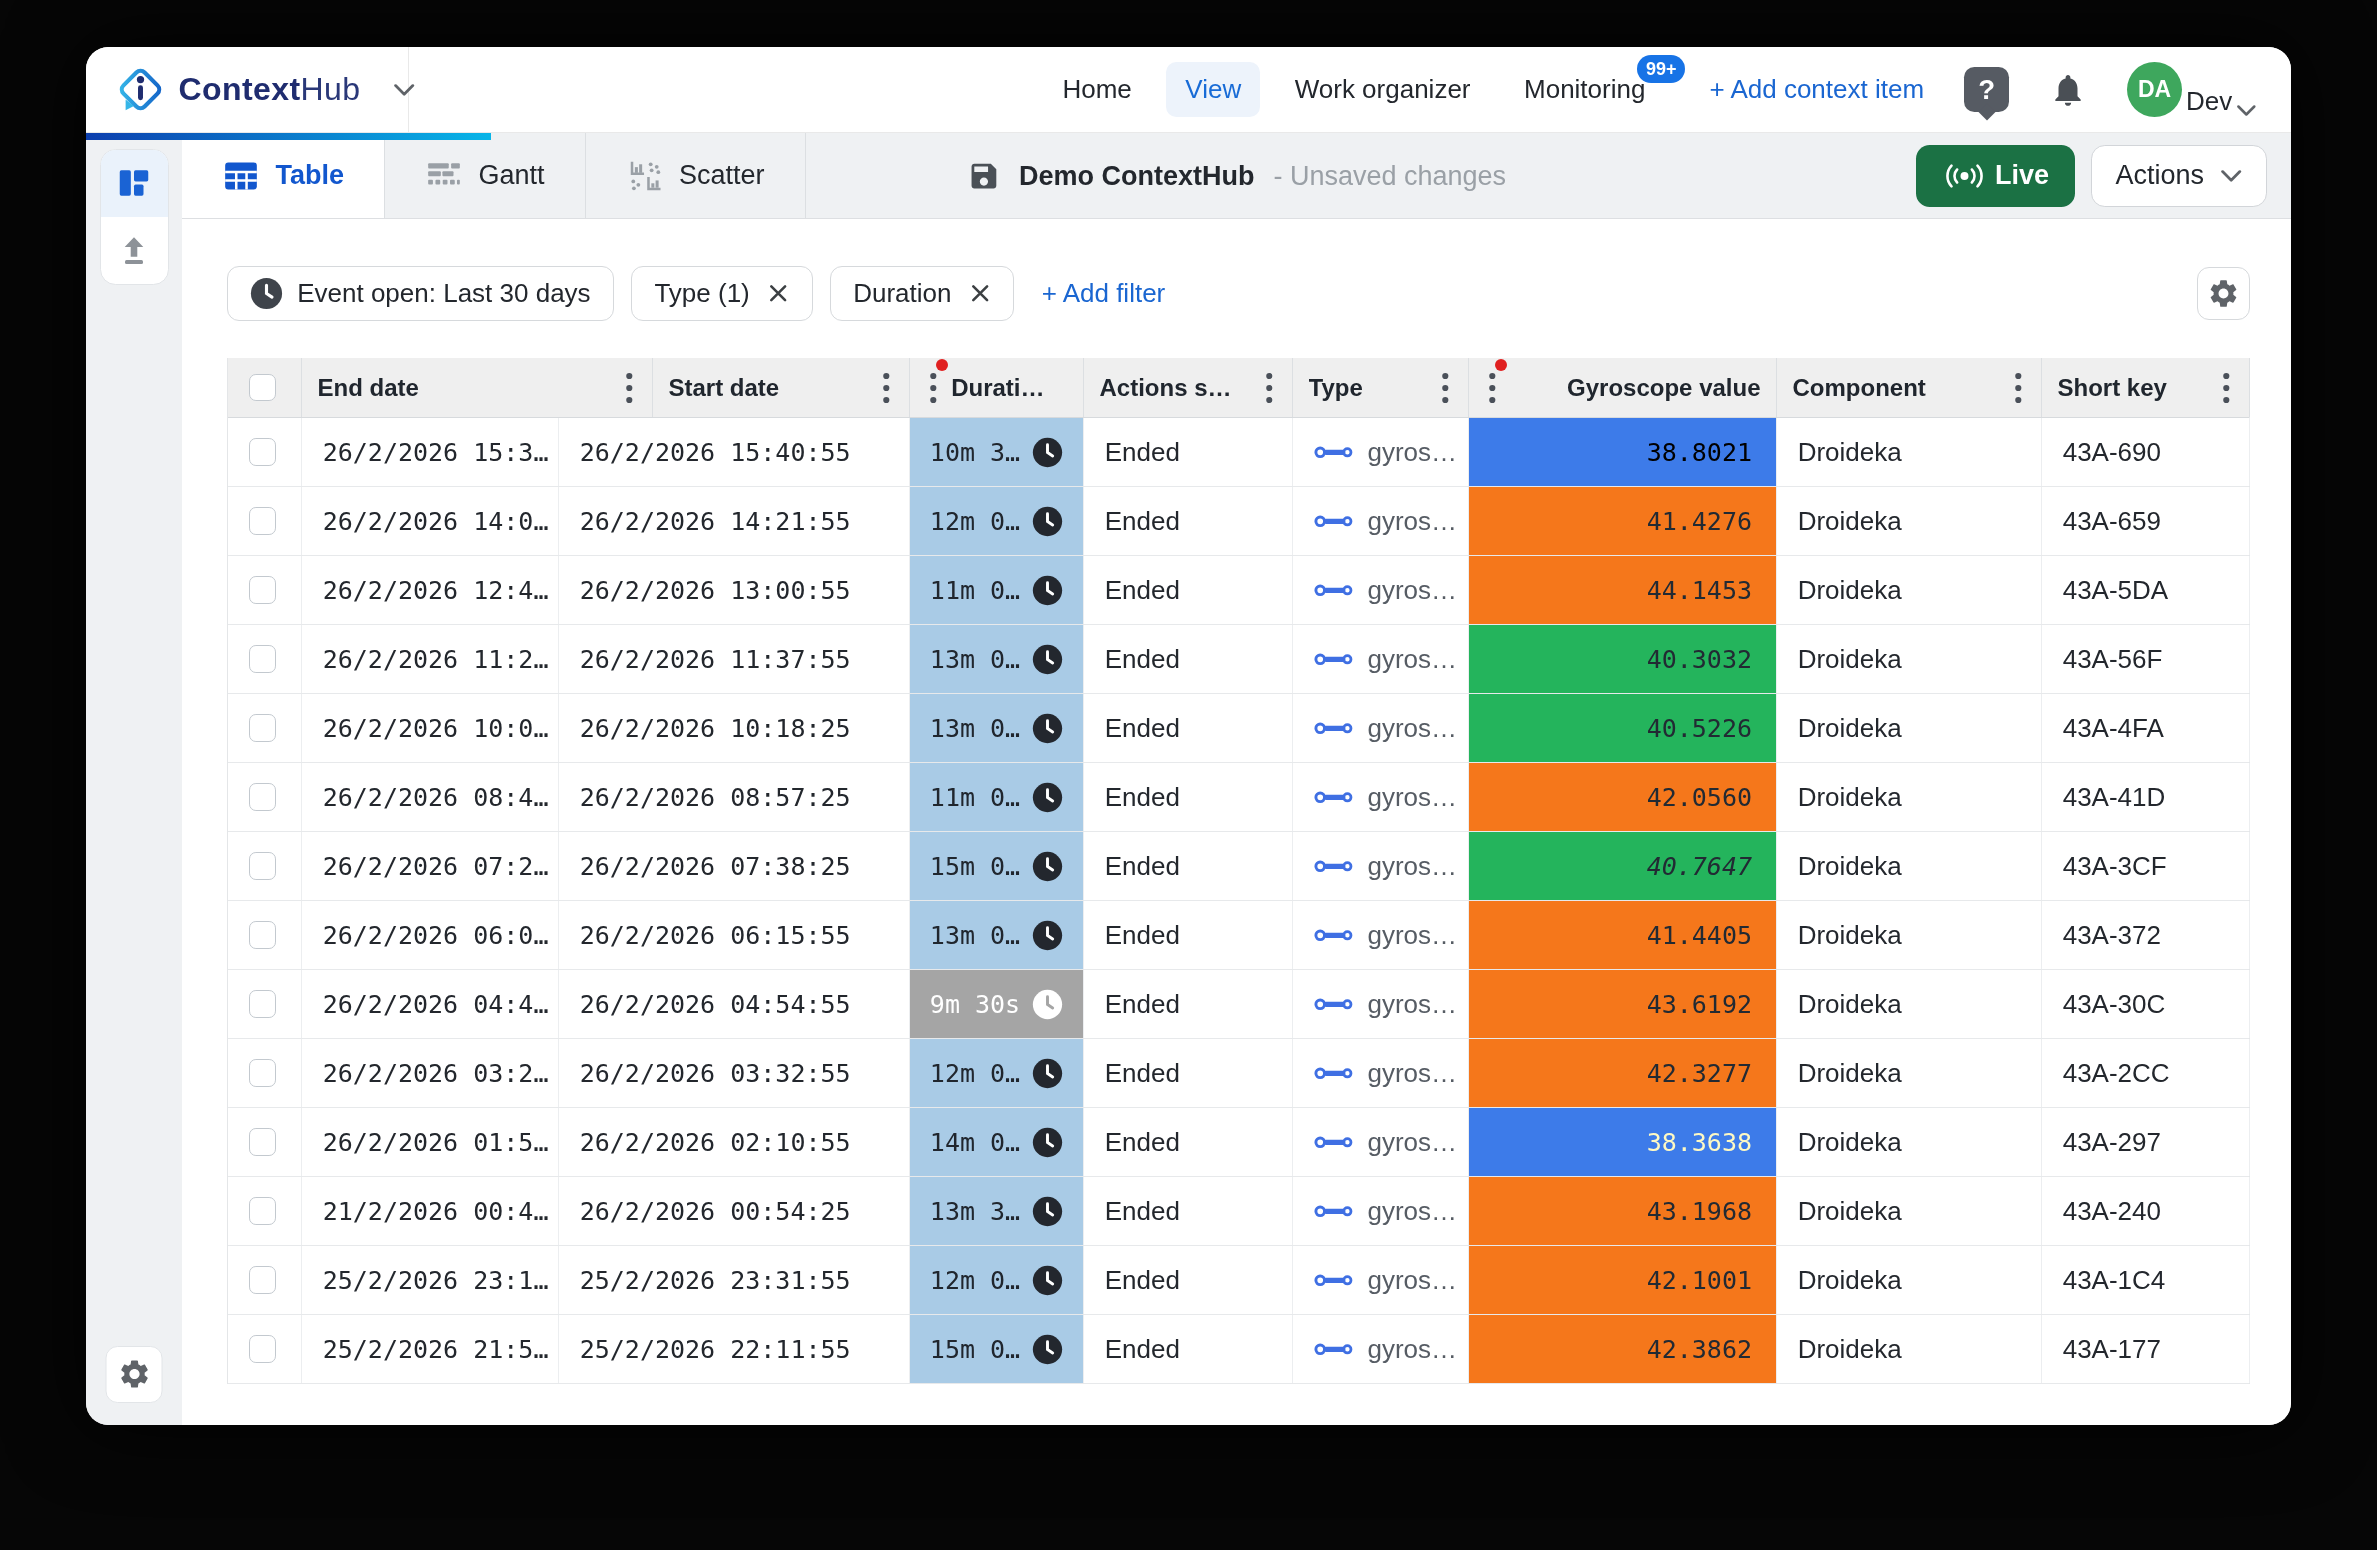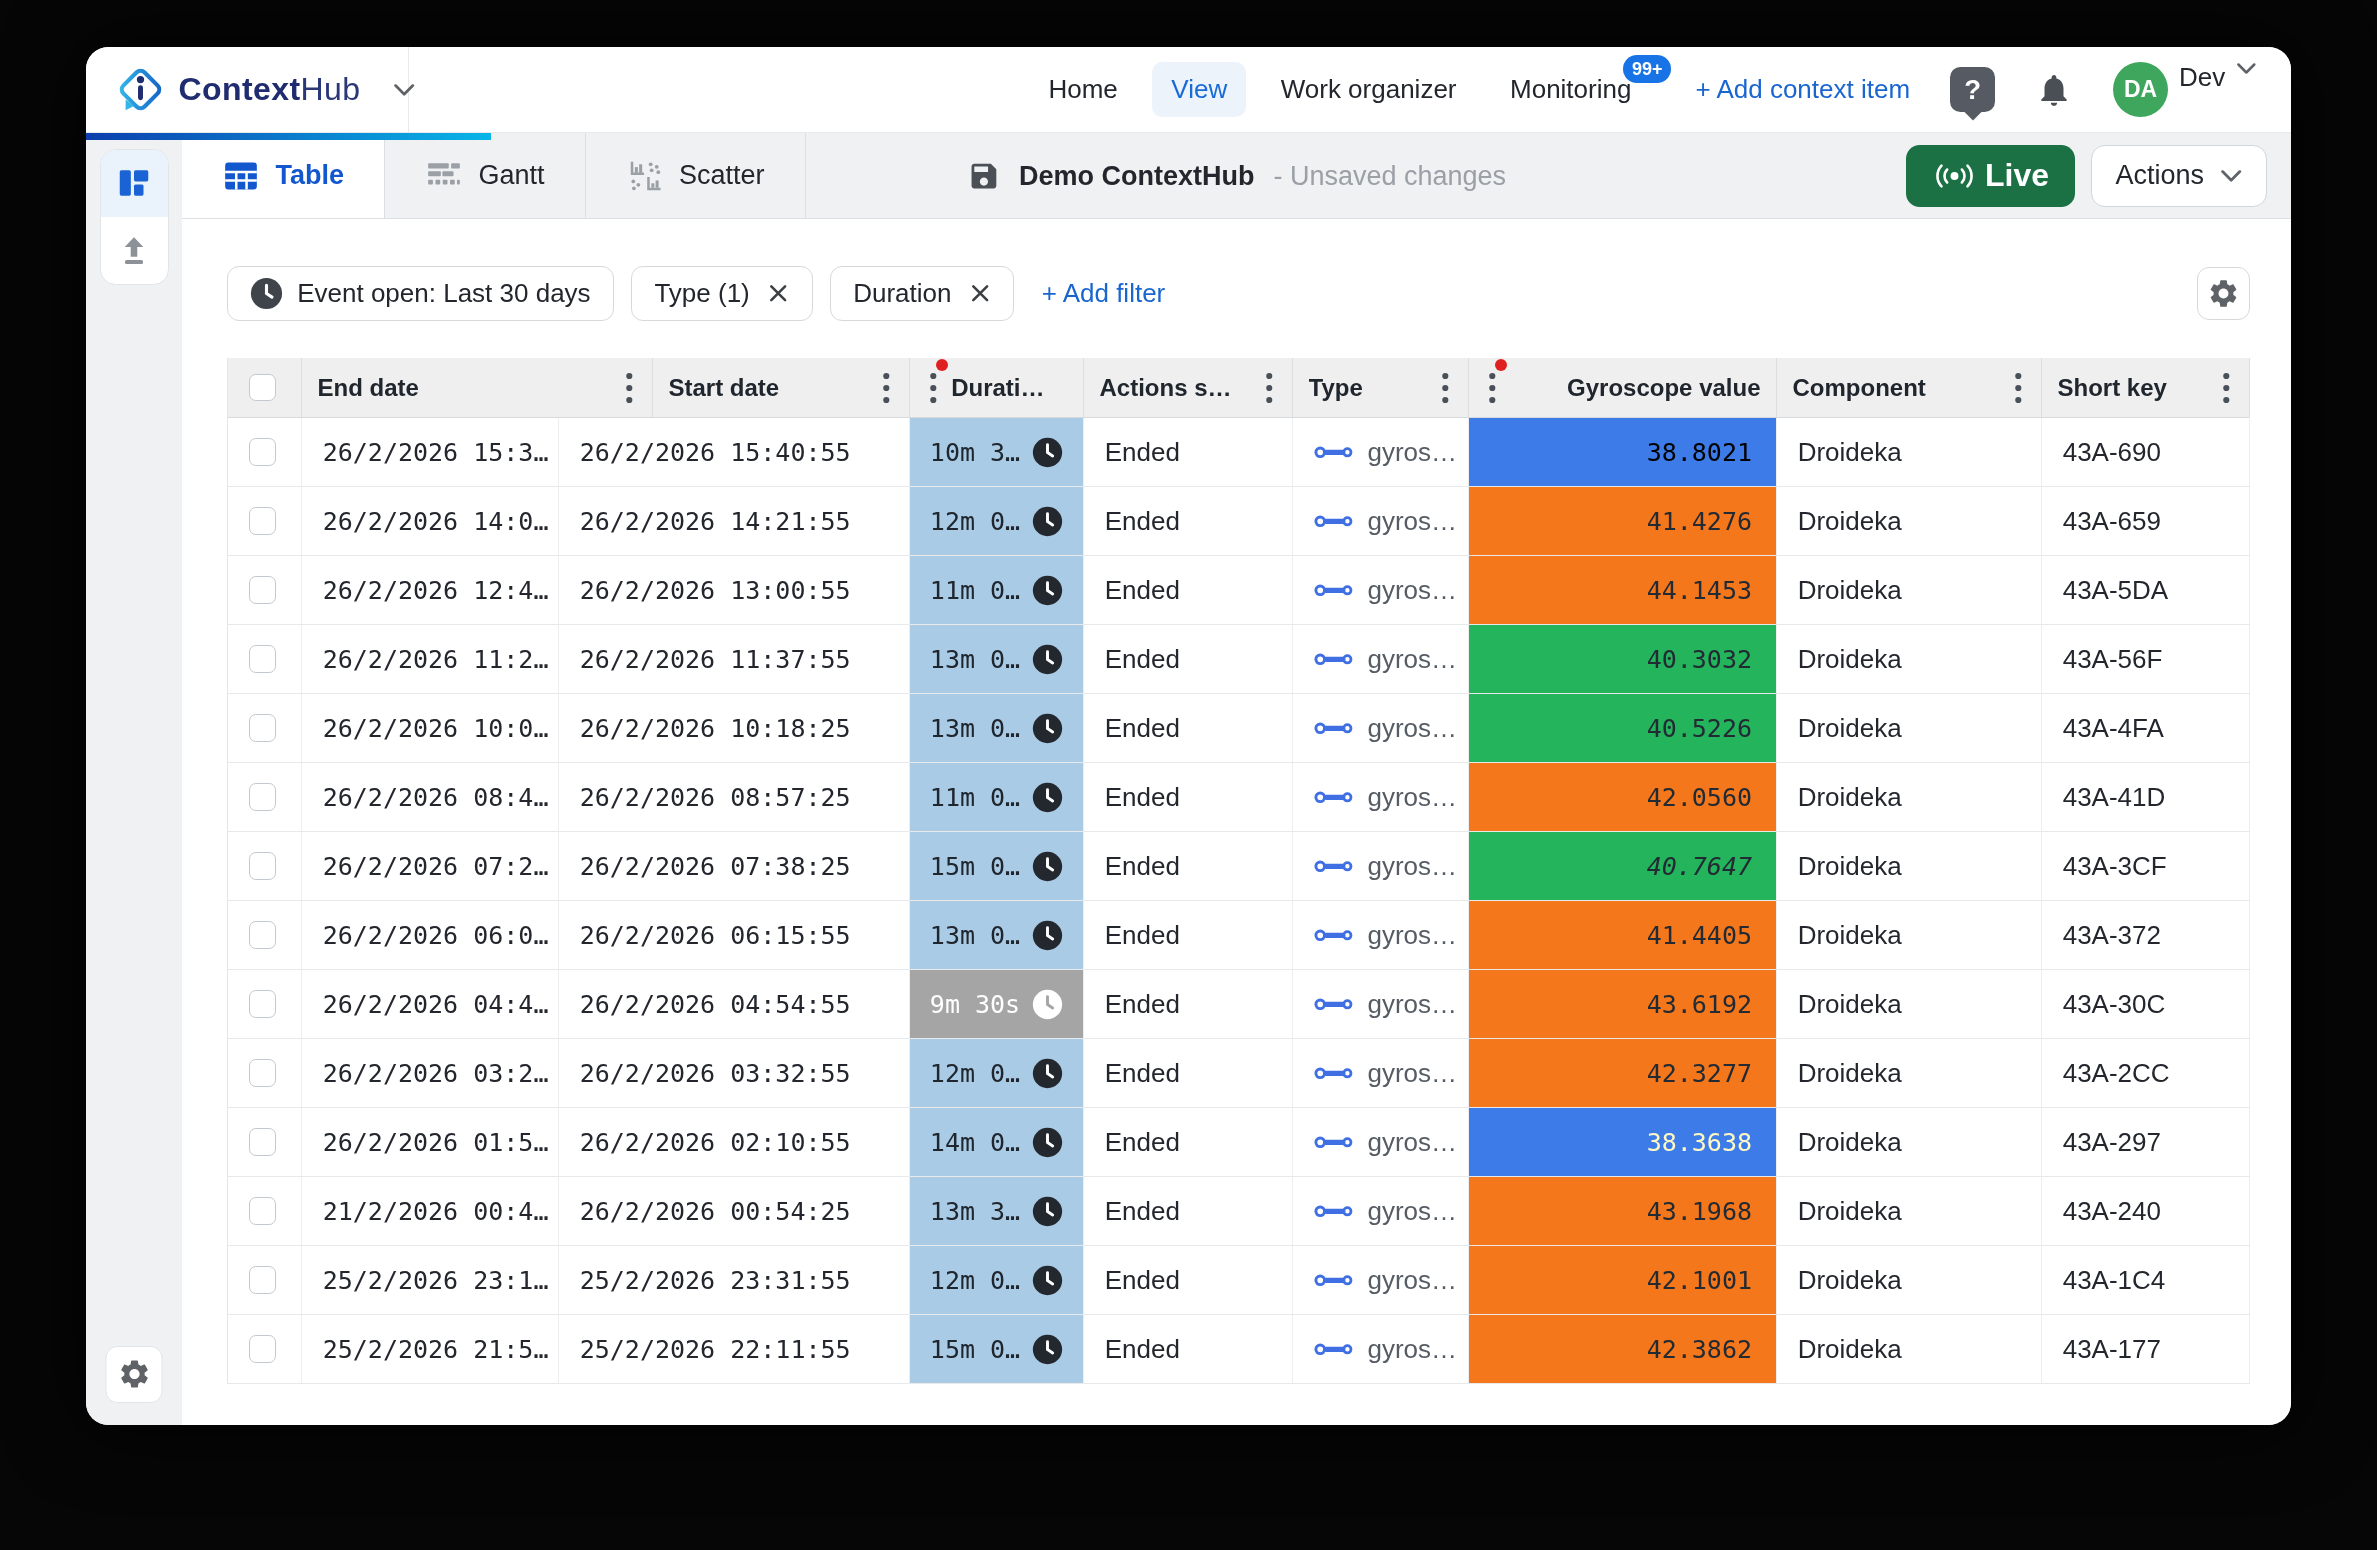--- a/index.html
+++ b/index.html
@@ -21,21 +21,21 @@
   .nav-item{padding:12px 19px;border-radius:10.3px;position:relative;white-space:nowrap;cursor:pointer}
   .nav-item.active{color:#186bd6;background:#edf3fb}
   .badge{position:absolute;top:-6.9px;right:-20.7px;background:#1773E6;color:#fff;font-size:18px;font-weight:700;
          padding:5.2px 8.6px;border-radius:861px;line-height:1}
   .nav-right{display:flex;align-items:center;gap:40px;margin-left:45px}
   .add-link{color:#1A66D1;font-size:26px;white-space:nowrap;cursor:pointer}
   .help-btn{width:45px;height:45px;background:#565b63;border-radius:10.3px;color:#fff;font-size:27.6px;font-weight:700;
             display:flex;align-items:center;justify-content:center;position:relative}
   .help-btn::after{content:"";position:absolute;bottom:-6px;left:50%;transform:translateX(-50%) rotate(45deg);
             width:12px;height:12px;background:#565b63}
-  .user-group{display:flex;align-items:flex-start;gap:11px}
+  .user-group{display:flex;align-items:flex-end;gap:4px}
   .avatar{width:55px;height:55px;border-radius:50%;background:#3EA75D;color:#fff;font-size:23px;font-weight:700;
           display:flex;align-items:center;justify-content:center}
   .user-name{font-size:26px;color:#23272d}
   
   .body-row{flex:1;display:flex;min-height:0}
   .sidebar{width:96px;flex:0 0 auto;background:#eff1f3;position:relative}
   .side-card{width:69px;margin:15.5px auto 0;background:#fff;border-radius:15.5px;border:0.9px solid #e2e5e8;overflow:hidden}
   .side-btn{height:67px;display:flex;align-items:center;justify-content:center;cursor:pointer}
   .side-btn.active{background:#eaf2fb}
   .side-gear{position:absolute;left:50%;transform:translateX(-50%);bottom:22.4px;width:57px;height:57px;background:#fff;
@@ -46,21 +46,21 @@
   
   .tabbar{height:86px;flex:0 0 auto;background:#eff1f3;border-bottom:0.9px solid #dddfe2;display:flex;position:relative}
   .tabs{display:flex;align-items:stretch}
   .tab{display:flex;align-items:center;gap:15.5px;padding:0 40px;font-size:27px;color:#23272d;
        border-right:0.9px solid #dcdfe2;cursor:pointer;white-space:nowrap}
   .tab.active{background:#fff;color:#1257CE;font-weight:700}
   .doc{position:absolute;left:50%;top:50%;transform:translate(-50%,-50%);display:flex;align-items:center;gap:19px;font-size:27px;white-space:nowrap}
   .doc-title{font-weight:800;color:#23272d}
   .doc-status{color:#9aa0a6}
   .tab-actions{position:absolute;right:24px;top:50%;transform:translateY(-50%);display:flex;gap:15.5px}
-  .btn-live{background:#1B7144;color:#fff;font-size:32px;font-weight:700;height:62px;padding:0 26px;border-radius:13.8px;
+  .btn-live{background:#1B7144;color:#fff;font-size:27px;font-weight:700;height:62px;padding:0 26px;border-radius:13.8px;
             display:flex;align-items:center;gap:8px;cursor:pointer}
   .btn-actions{background:#fff;border:0.9px solid #d2d5d9;color:#23272d;font-size:27px;height:62px;padding:0 24px;
             border-radius:13.8px;display:flex;align-items:center;gap:15.5px;cursor:pointer}
   
   .content{flex:1;background:#fff;padding:47px 0 0 45px;overflow:hidden}
   .filter-row{display:flex;align-items:center;gap:17px;width:2023px}
   .chip{display:flex;align-items:center;gap:13.8px;height:55px;padding:0 22.4px;background:#fff;border:0.9px solid #d6d9dc;
         border-radius:12px;font-size:26px;color:#23272d;white-space:nowrap;cursor:pointer}
   .chip .x-wrap{display:flex;align-items:center;margin-left:3.4px}
   .add-filter{color:#1A66D1;font-size:26px;margin-left:10.3px;white-space:nowrap;cursor:pointer}

